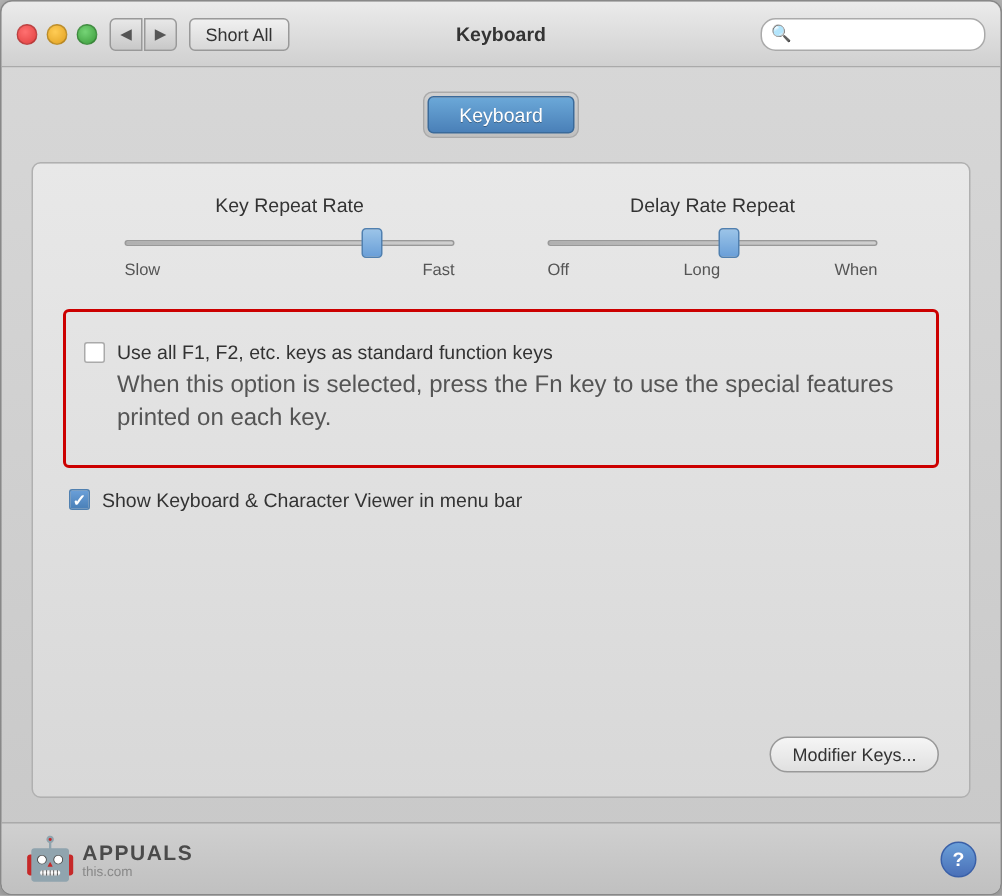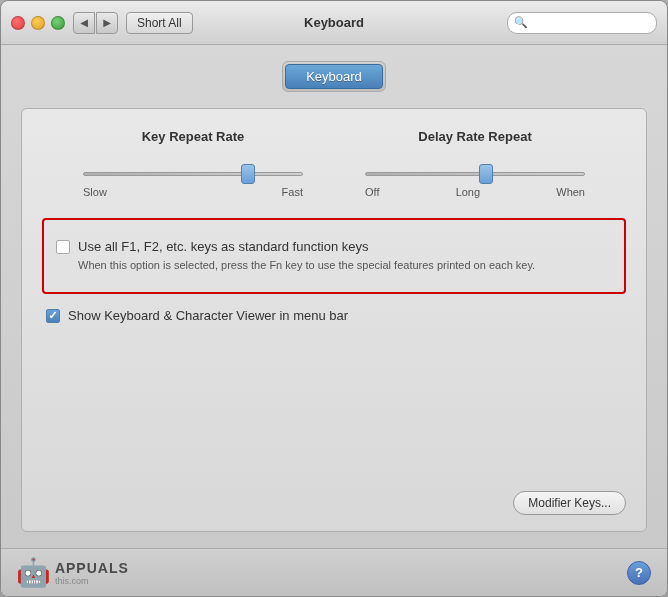--- a/index.html
+++ b/index.html
@@ -185,22 +185,22 @@
     .slider-group {
       display: flex;
       flex-direction: column;
       align-items: center;
       width: 220px;
     }
 
     .slider-label {
       font-size: 13px;
       color: #333;
-      margin-bottom: 20px;
-      font-weight: bold;
+      margin-bottom: 8px;
+      font-weight: normal;
     }
 
     .slider-track-container {
       width: 100%;
       position: relative;
       height: 20px;
       display: flex;
       align-items: center;
     }
 
@@ -262,21 +262,21 @@
       cursor: pointer;
     }
 
     .checkbox-main-label {
       font-size: 13px;
       color: #333;
       font-weight: normal;
     }
 
     .checkbox-sub-label {
-      font-size: 11px;
+      font-size: 16px;
       color: #555;
       margin-top: 4px;
       margin-left: 22px;
       line-height: 1.4;
     }
 
     
     .viewer-row {
       display: flex;
       align-items: center;

